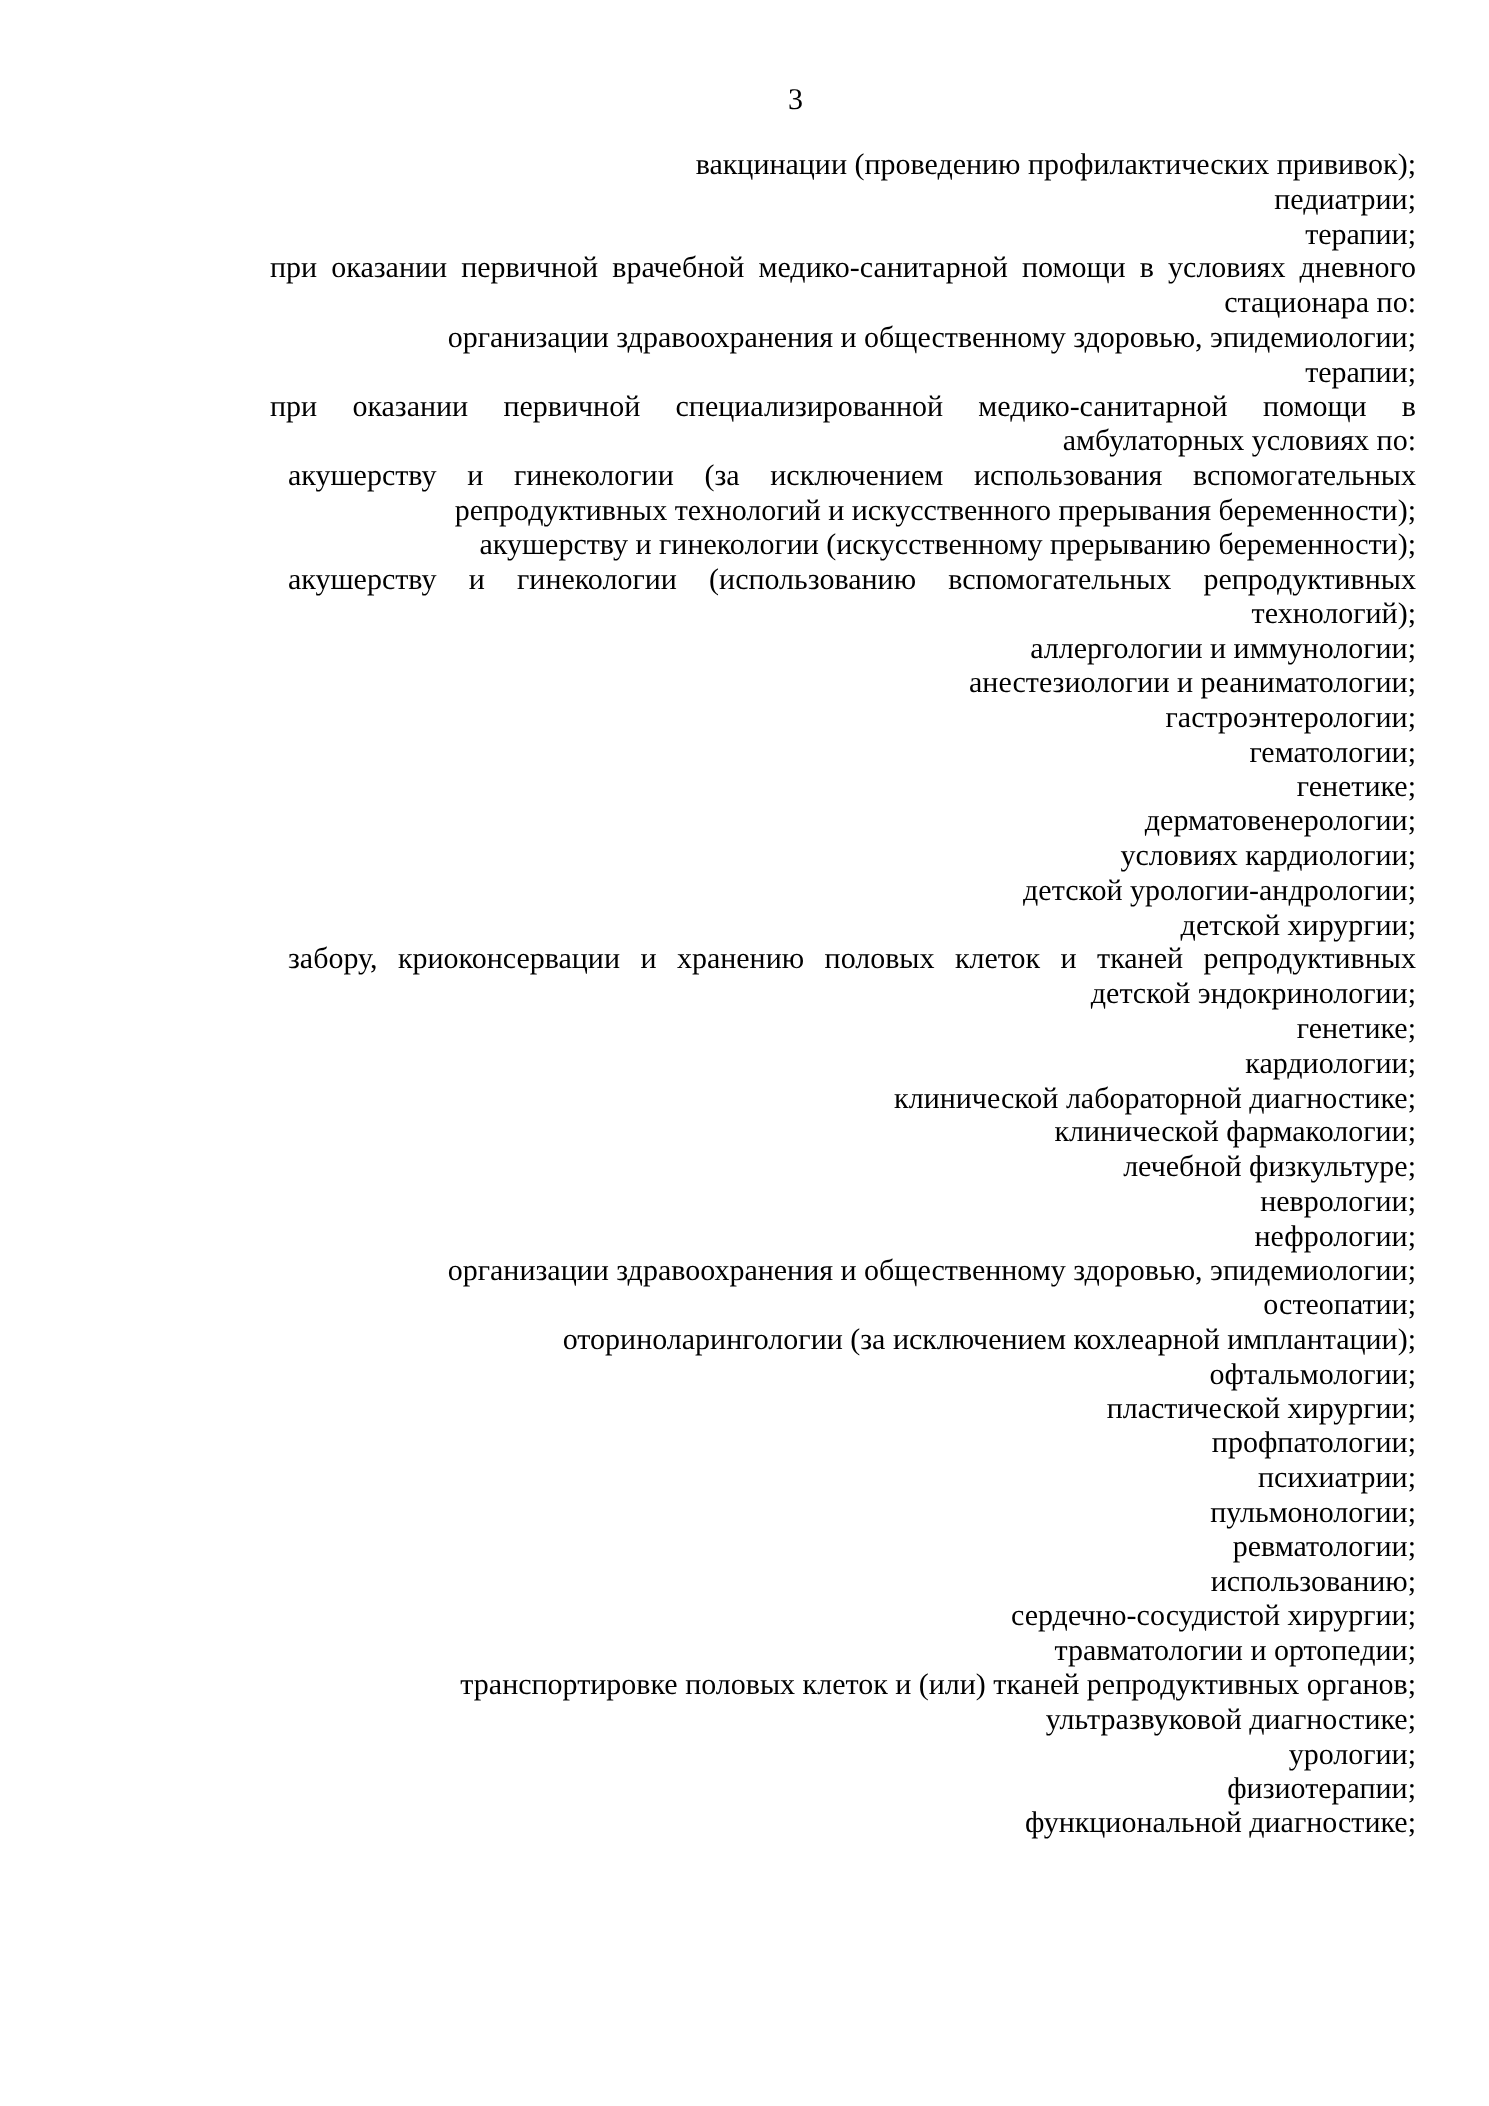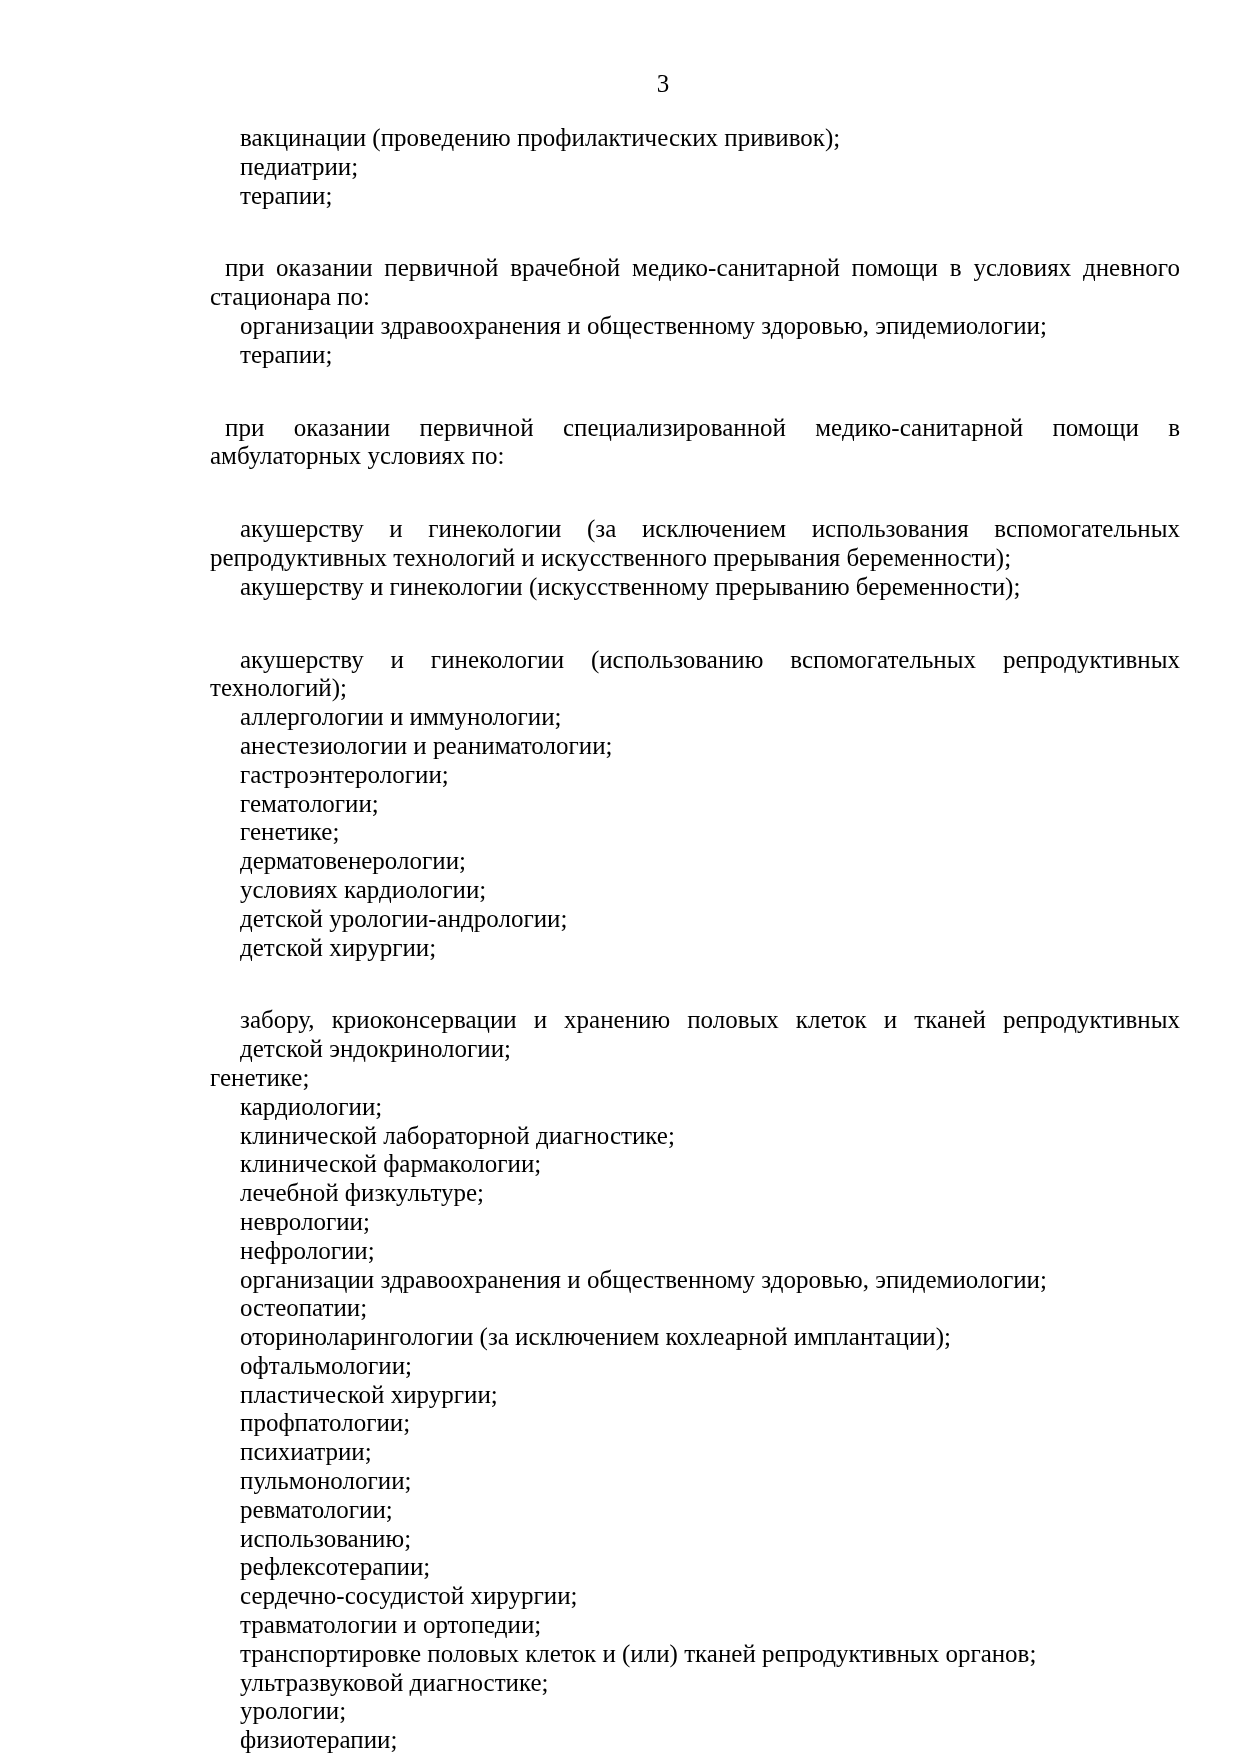--- a/index.html
+++ b/index.html
@@ -34,33 +34,32 @@
     position: absolute;
     left: 210px;
     top: 124px;
     width: 970px;
   }
   .line {
     font-size: 25px;
     line-height: 28.8px;
     height: 28.8px;
     overflow: hidden;
-    text-align: left;
+    text-align: right;
     white-space: nowrap;
   }
   
   .line.item { padding-left: 30px; }
   
   .line.cont { padding-left: 0; }
   
   .line.item-j, .line.lead-j {
     white-space: normal;
     text-align: justify;
     text-align-last: justify;
-    margin-top: 44px;
   }
   .line.item-j { padding-left: 30px; }
   .line.lead-j { padding-left: 15px; }
 </style>
 </head>
 <body>
 
 <div class="page">
   <div class="page-number">3</div>
   <div class="content">
@@ -99,21 +98,20 @@
       <div class="line item">организации здравоохранения и общественному здоровью, эпидемиологии;</div>
       <div class="line item">остеопатии;</div>
       <div class="line item">оториноларингологии (за исключением кохлеарной имплантации);</div>
       <div class="line item">офтальмологии;</div>
       <div class="line item">пластической хирургии;</div>
       <div class="line item">профпатологии;</div>
       <div class="line item">психиатрии;</div>
       <div class="line item">пульмонологии;</div>
       <div class="line item">ревматологии;</div>
       <div class="line item">использованию;</div>
-      <div class="line item">рефлексотерапии;</div>
       <div class="line item">сердечно-сосудистой хирургии;</div>
       <div class="line item">травматологии и ортопедии;</div>
       <div class="line item">транспортировке половых клеток и (или) тканей репродуктивных органов;</div>
       <div class="line item">ультразвуковой диагностике;</div>
       <div class="line item">урологии;</div>
       <div class="line item">физиотерапии;</div>
       <div class="line item">функциональной диагностике;</div>
     </div>
 </div>
 

